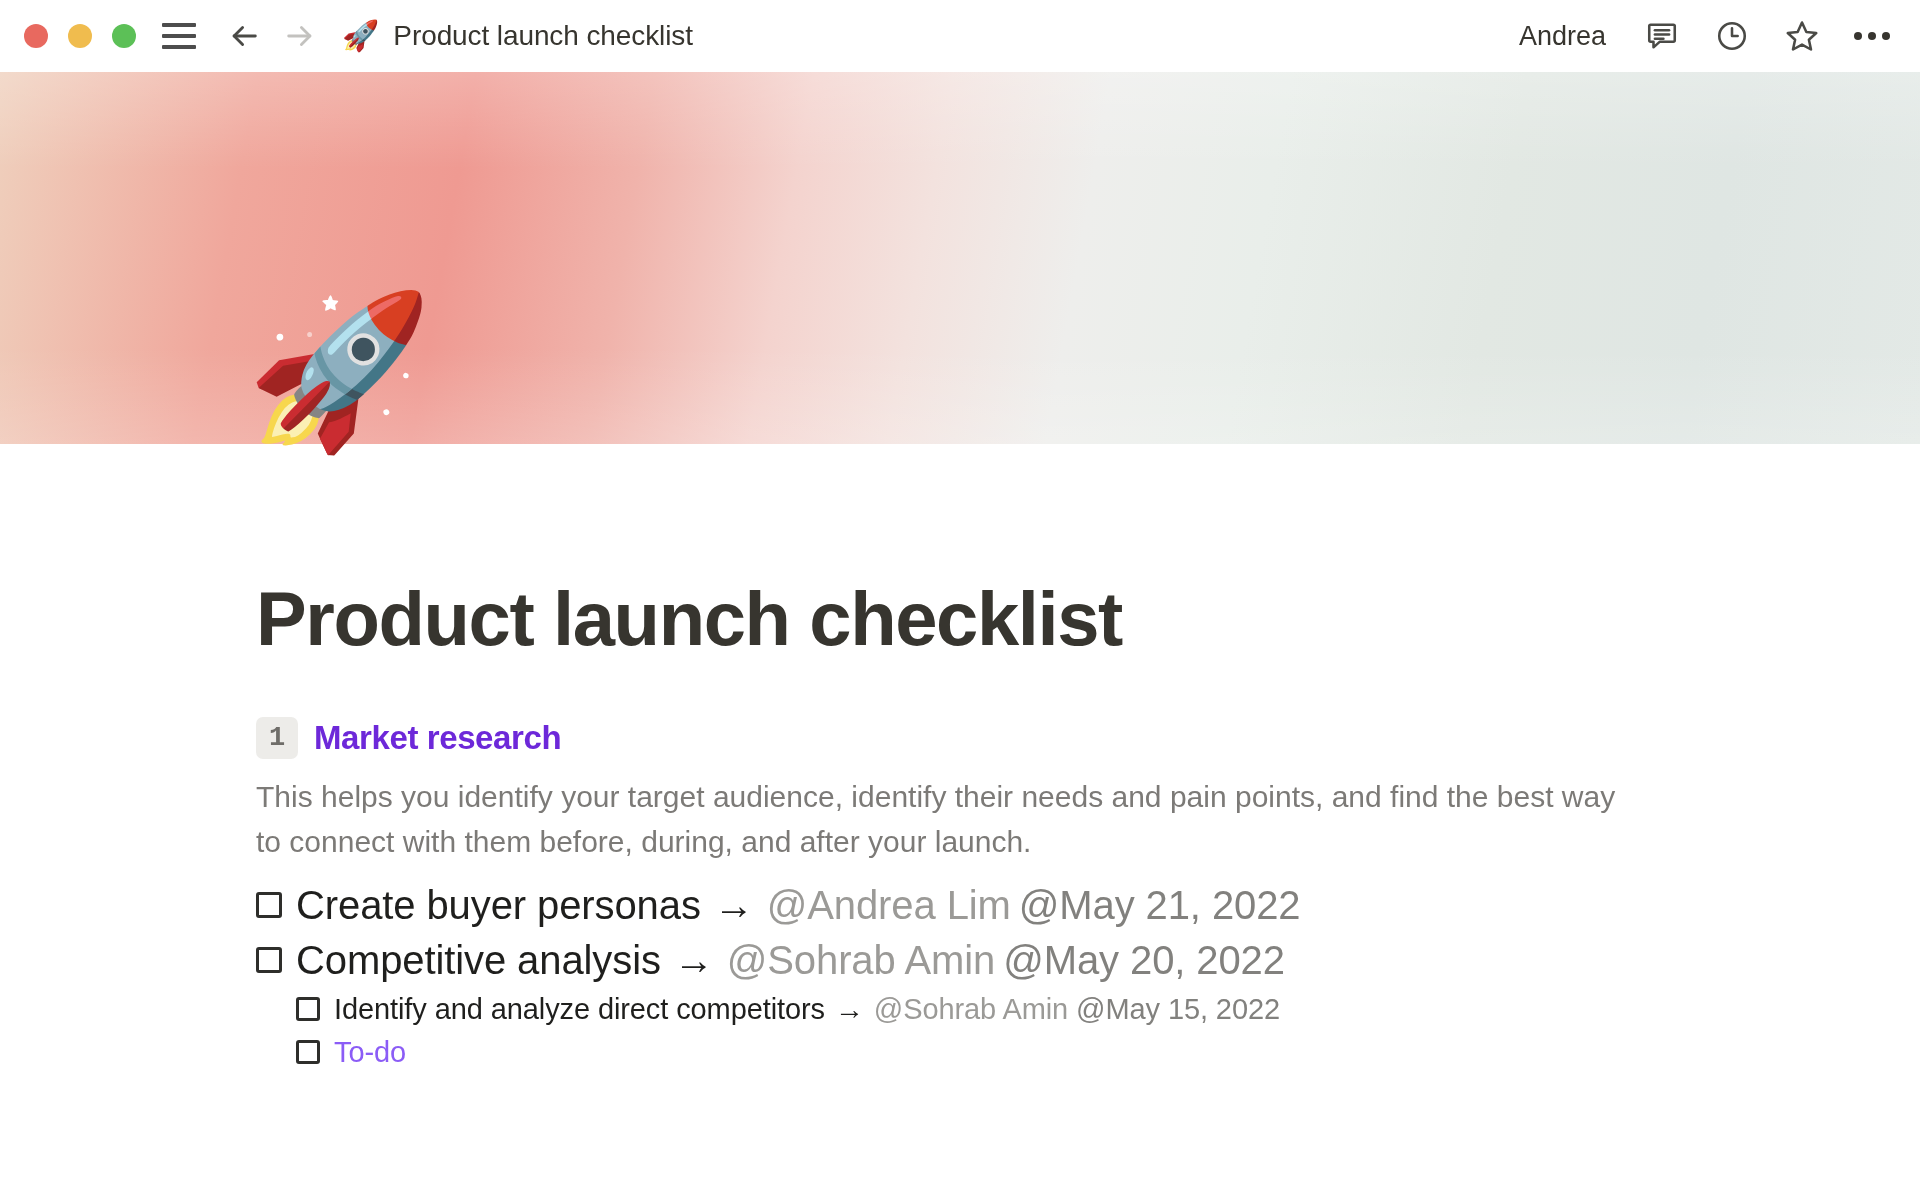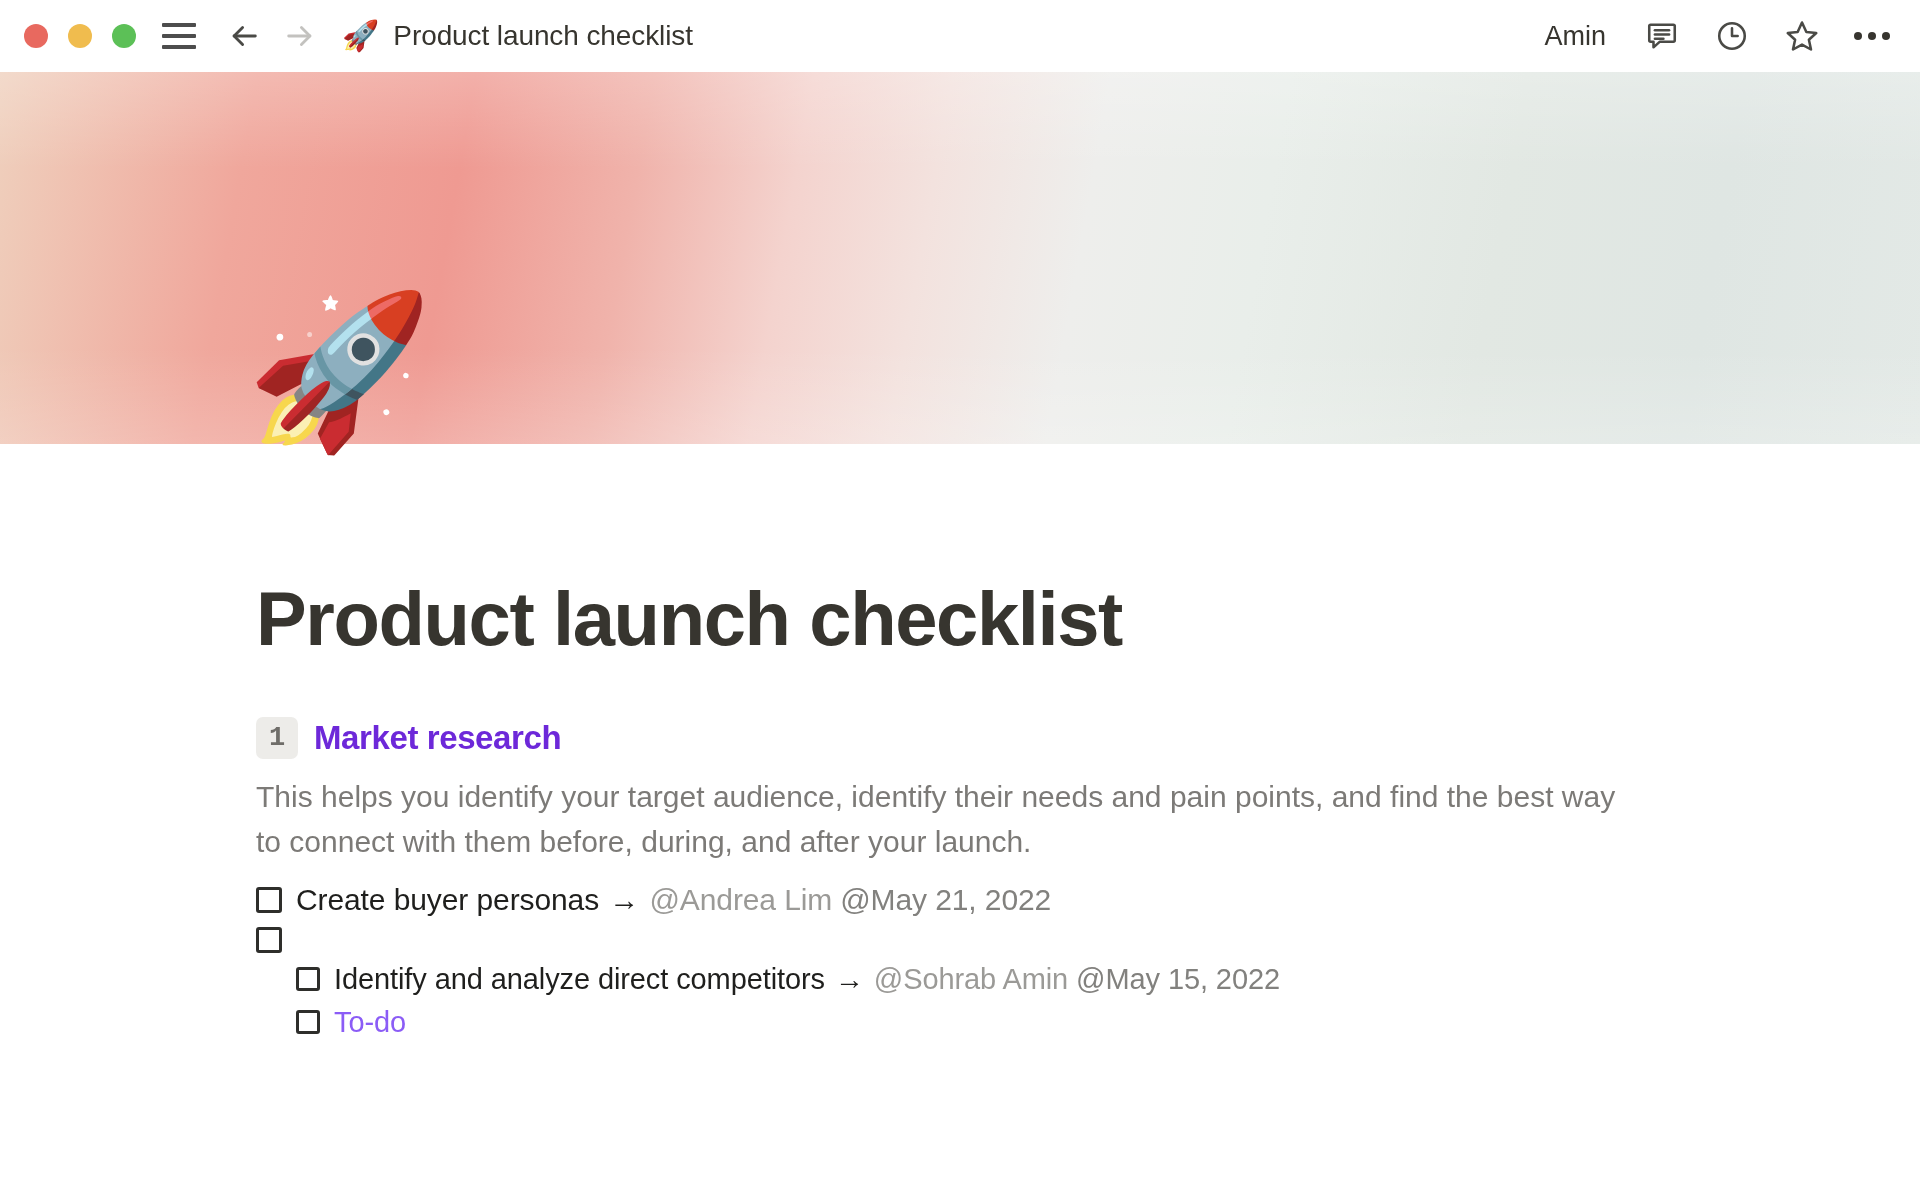--- a/index.html
+++ b/index.html
@@ -180,21 +180,21 @@
   .todo-box {
     width: 26px; height: 26px;
     border: 3px solid #2e2e2b;
     border-radius: 3px;
     background: #fff;
     flex-shrink: 0;
     cursor: pointer;
   }
   .todo.nested .todo-box { width: 24px; height: 24px; border-width: 3px; }
   .todo-text {
-    font-size: 30px;
+    font-size: 40px;
     color: #1f1f1d;
     white-space: nowrap;
     letter-spacing: -0.1px;
   }
   .todo.nested .todo-text { font-size: 29px; }
   .arrow-glyph { color: #1f1f1d; padding: 0 2px; }
   .mention {
     color: #9b9a97;
     cursor: pointer;
   }
@@ -236,21 +236,21 @@
       </svg>
     </div>
   </div>
 
   <div class="doc-chip">
     <span class="doc-emoji">🚀</span>
     <span class="doc-title-text">Product launch checklist</span>
   </div>
 
   <div class="titlebar-right">
-    <div class="share-btn">Amin</div>
+    <div class="share-btn">Andrea</div>
 
     <div class="tb-icon">
       <svg width="34" height="34" viewBox="0 0 24 24" fill="none" stroke="#4a4a46" stroke-width="1.8" stroke-linecap="round" stroke-linejoin="round">
         <path d="M20 4H4a1 1 0 0 0-1 1v10a1 1 0 0 0 1 1h2v4l4.5-4H20a1 1 0 0 0 1-1V5a1 1 0 0 0-1-1z"></path>
         <line x1="7" y1="8" x2="17" y2="8"></line>
         <line x1="7" y1="11" x2="17" y2="11"></line>
         <line x1="7" y1="14" x2="13" y2="14"></line>
       </svg>
     </div>
 
@@ -290,20 +290,21 @@
 
   <p class="section-desc">This helps you identify your target audience, identify their needs and pain points, and find the best way to connect with them before, during, and after your launch.</p>
 
   <div class="todo-list">
       <div class="todo">
         <span class="todo-box"></span>
         <span class="todo-text"><span>Create buyer personas</span><span class="arrow-glyph"> → </span><span class="mention">@Andrea Lim</span><span class="gap"></span><span class="mention-date">@May 21, 2022</span></span>
       </div>
       <div class="todo">
         <span class="todo-box"></span>
+        <span class="todo-text"><span>Competitive analysis</span><span class="arrow-glyph"> → </span><span class="mention">@Sohrab Amin</span><span class="gap"></span><span class="mention-date">@May 20, 2022</span></span>
       </div>
       <div class="todo nested">
         <span class="todo-box"></span>
         <span class="todo-text"><span>Identify and analyze direct competitors</span><span class="arrow-glyph"> → </span><span class="mention">@Sohrab Amin</span><span class="gap"></span><span class="mention-date">@May 15, 2022</span></span>
       </div>
       <div class="todo nested">
         <span class="todo-box"></span>
         <span class="todo-text"><span class="placeholder">To-do</span></span>
       </div>
     </div>

